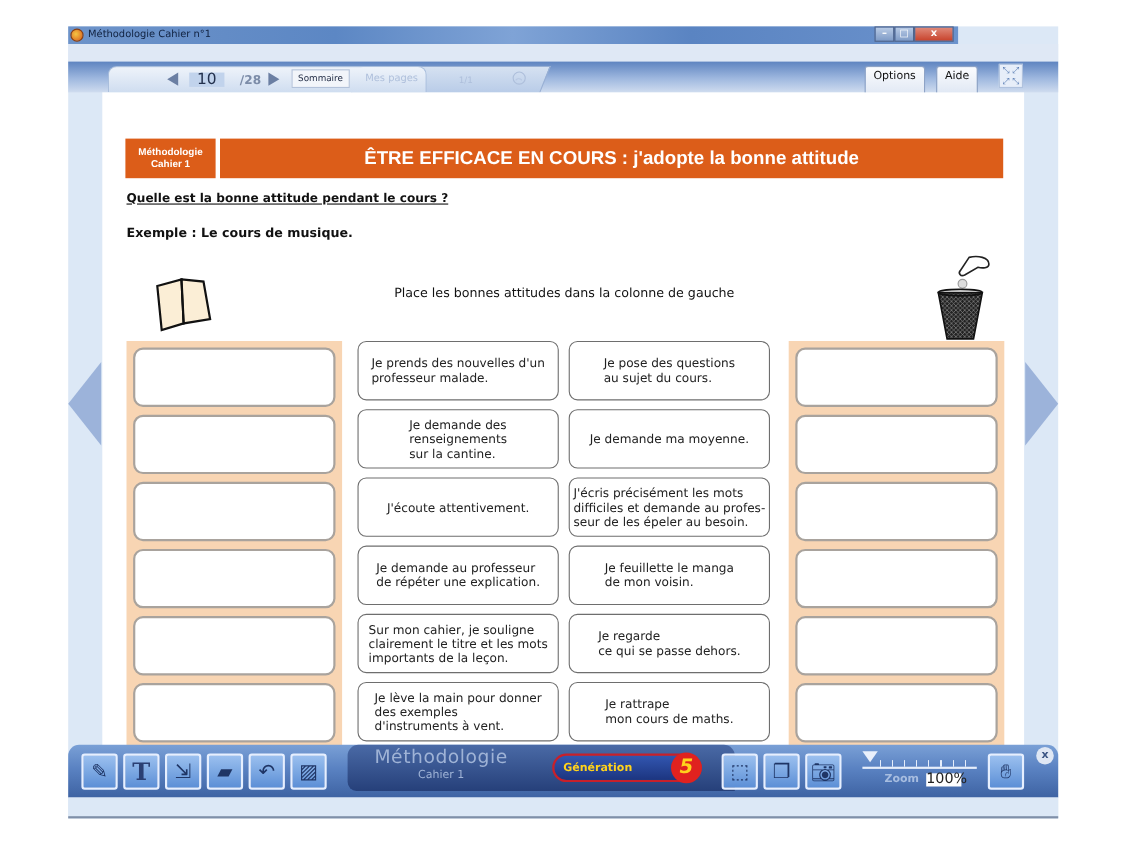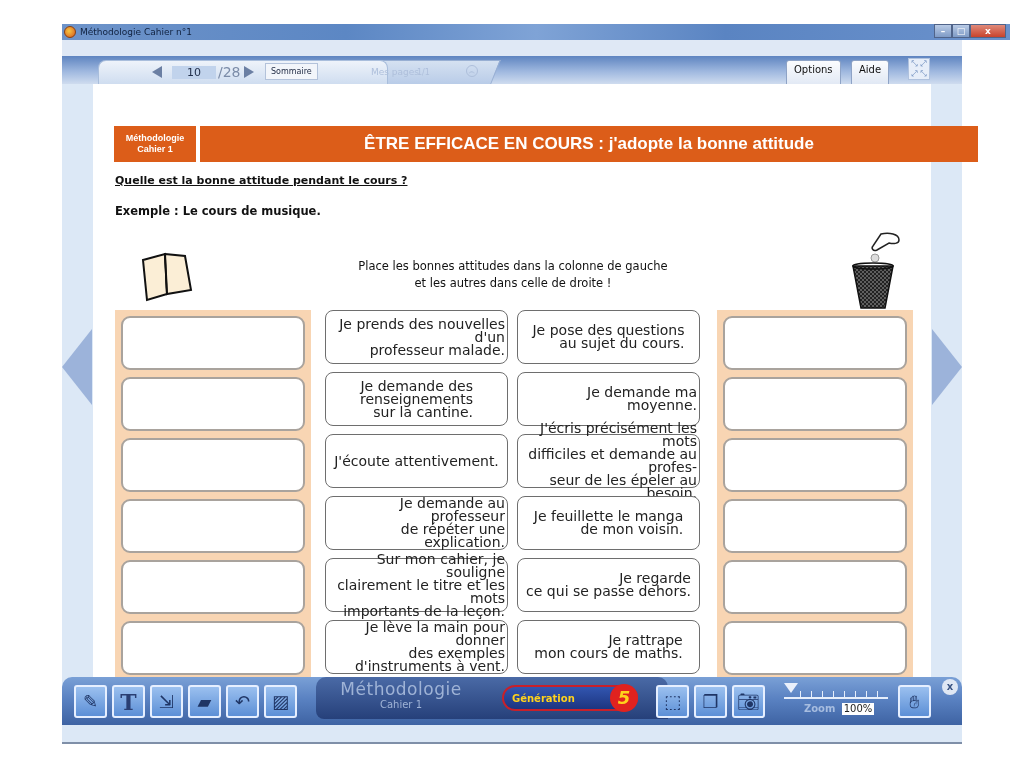--- a/index.html
+++ b/index.html
@@ -1,85 +1,85 @@
 <!DOCTYPE html>
 <html><head>
 <meta charset="utf-8">
 <style>
   * { box-sizing: border-box; margin: 0; padding: 0; }
   html, body { width: 1024px; height: 768px; background: #ffffff; overflow: hidden; font-family: "DejaVu Sans", sans-serif; }
   .window { position: absolute; left: 62px; top: 24px; width: 900px; height: 720px; background: #dce8f6; }
-  .titlebar { position: absolute; left: 0; top: 0; width: 948px; height: 16px;
+  .titlebar { position: absolute; left: 0; top: 0; width: 809px; height: 16px;
     background: linear-gradient(to right, #6d93c9 0%, #5c87c4 30%, #7fa3d6 50%, #5a84c2 70%, #6b92cc 100%);
     display: flex; align-items: center; }
   .app-icon { width: 12px; height: 12px; margin-left: 2px; border-radius: 50%; background: radial-gradient(circle at 40% 40%, #f5c542, #d6571c); border: 1px solid #8a3f10; }
   .title-text { font-family: "DejaVu Sans", sans-serif; font-size: 9px; color: #10213f; margin-left: 4px; }
   .win-controls { position: absolute; right: 4px; top: 0; display: flex; height: 14px; }
   .wc { width: 20px; height: 14px; border: 1px solid #50648a; font-size: 9px; color: #fff; display: flex; align-items: center; justify-content: center; font-weight: bold; }
   .wc.min, .wc.max { background: linear-gradient(#b9cbe6, #7f9bc6); width: 18px; }
   .wc.close { background: linear-gradient(#e08a7a, #c8432c); width: 36px; }
   .under-title { position: absolute; left: 0; top: 16px; width: 900px; height: 16px; background: #dfe8f5; }
   .navbar { position: absolute; left: 0; top: 32px; width: 900px; height: 28px;
     background: linear-gradient(#5e84c0 0%, #9fb8df 55%, #cfdcef 100%); }
   .tab-main { position: absolute; left: 36px; top: 4px; width: 290px; height: 24px;
     background: linear-gradient(#eef3fa, #cfddf0); border-radius: 8px 8px 0 0; border: 1px solid #a9bedc; border-bottom: none; }
   .tab-mes { position: absolute; left: 262px; top: 4px; width: 172px; height: 24px;
     background: linear-gradient(#d5e1f1, #b9cce8); transform: skewX(-22deg); border: 1px solid #98afd3; border-bottom: none; }
   .nav-prev { position: absolute; left: 90px; top: 10px; width: 0; height: 0; border-top: 6px solid transparent; border-bottom: 6px solid transparent; border-right: 10px solid #6b7fa3; cursor: pointer; }
-  .page-input { position: absolute; left: 110px; top: 10px; width: 44px; height: 13px; background: #c1d3ec; font-size: 11px; color: #23314d; text-align: center; line-height: 13px; }
-  .page-total { position: absolute; left: 156px; top: 10px; font-size: 14px; color: #7c8ca8; line-height: 13px; }
+  .page-input { position: absolute; left: 110px; top: 10px; width: 32px; height: 13px; background: #c1d3ec; font-size: 14px; color: #23314d; text-align: center; line-height: 13px; }
+  .page-total { position: absolute; left: 156px; top: 10px; font-size: 11px; color: #7c8ca8; line-height: 13px; font-weight: bold; }
   .nav-next { position: absolute; left: 182px; top: 10px; width: 0; height: 0; border-top: 6px solid transparent; border-bottom: 6px solid transparent; border-left: 10px solid #6b7fa3; cursor: pointer; }
   .sommaire-btn { position: absolute; left: 203px; top: 7px; height: 17px; padding: 0 5px; background: #f2f5fa; border: 1px solid #b3c2da; font-size: 8px; color: #1c2740; line-height: 15px; cursor: pointer; text-align: right; }
-  .mes-pages { position: absolute; left: 270px; top: 10px; font-size: 9px; color: #aebfdb; line-height: 13px; margin-left: 39px; }
+  .mes-pages { position: absolute; left: 270px; top: 10px; font-size: 9px; color: #aebfdb; line-height: 13px; }
   .mes-count { position: absolute; left: 355px; top: 10px; font-size: 8px; color: #aebfdb; line-height: 13px; }
   .mes-up { position: absolute; left: 404px; top: 9px; width: 12px; height: 12px; border-radius: 50%; border: 1px solid #aebfdb; color: #aebfdb; font-size: 7px; line-height: 10px; text-align: center; }
   .options-btn { position: absolute; left: 724px; top: 4px; height: 32px; padding: 0 7px; background: linear-gradient(#fbfcfe, #dbe4f2); border: 1px solid #8ea3c6; border-radius: 3px; font-size: 10px; color: #111; line-height: 17px; cursor: pointer; }
   .aide-btn { position: absolute; left: 789px; top: 4px; height: 30px; padding: 0 7px; background: linear-gradient(#fbfcfe, #dbe4f2); border: 1px solid #8ea3c6; border-radius: 3px; font-size: 10px; color: #111; line-height: 17px; cursor: pointer; }
   .fullscreen-btn { position: absolute; left: 846px; top: 2px; width: 22px; height: 22px; background: #e7eef9; border: 1px solid #b0c2de; color: #5e80b6; font-size: 8px; line-height: 10px; text-align: center; cursor: pointer; }
 
   .page { position: absolute; left: 31px; top: 60px; width: 838px; height: 600px; background: #ffffff; }
   .side-prev { position: absolute; left: 0; top: 305px; width: 0; height: 0; border-top: 38px solid transparent; border-bottom: 38px solid transparent; border-right: 30px solid #9cb3da; cursor: pointer; }
   .side-next { position: absolute; left: 870px; top: 305px; width: 0; height: 0; border-top: 38px solid transparent; border-bottom: 38px solid transparent; border-left: 30px solid #9cb3da; cursor: pointer; }
 
   .badge { position: absolute; left: 21px; top: 42px; width: 82px; height: 36px; background: #dc5d19; color: #fff; font-family: "Liberation Sans", sans-serif; font-weight: bold; font-size: 9px; text-align: center; display: flex; flex-direction: column; justify-content: center; line-height: 11px; }
-  .banner { position: absolute; left: 107px; top: 42px; width: 778px; height: 36px; background: #dc5d19; color: #fff; font-family: "Liberation Sans", sans-serif; font-weight: bold; font-size: 17px; text-align: center; line-height: 36px; }
+  .banner { position: absolute; left: 107px; top: 42px; width: 712px; height: 36px; background: #dc5d19; color: #fff; font-family: "Liberation Sans", sans-serif; font-weight: bold; font-size: 17px; text-align: center; line-height: 36px; }
   .question { position: absolute; left: 22px; top: 90px; font-family: "DejaVu Sans", sans-serif; font-weight: bold; font-size: 11px; color: #111; text-decoration: underline; }
   .example { position: absolute; left: 22px; top: 120px; font-family: "DejaVu Sans", sans-serif; font-weight: bold; font-size: 11.5px; color: #111; }
   .example-desc { position: absolute; left: 22px; top: 138px; font-family: "DejaVu Sans", sans-serif; font-size: 11.5px; color: #111; }
   .instruction { position: absolute; left: 230px; top: 174px; width: 380px; text-align: center; font-family: "DejaVu Sans", sans-serif; font-size: 11.5px; color: #111; line-height: 17px; }
 
   .book-icon { position: absolute; left: 44px; top: 166px; width: 58px; height: 52px; }
   .trash-icon { position: absolute; left: 748px; top: 146px; width: 64px; height: 80px; }
 
   .col-left, .col-right { position: absolute; top: 226px; width: 196px; height: 372px; background: #f8d5b3; padding: 6px; }
   .col-left { left: 22px; }
   .col-right { left: 624px; }
   .slot { width: 184px; height: 54px; background: #fff; border: 2px solid #a9a39d; border-radius: 9px; margin-bottom: 7px; cursor: pointer; }
 
   .cards { position: absolute; left: 232px; top: 226px; width: 376px; display: grid; grid-template-columns: 183px 183px; column-gap: 9px; row-gap: 8px; }
-  .card { height: 54px; background: #fff; border: 1.5px solid #6e6e6e; border-radius: 8px; display: flex; align-items: center; justify-content: center; text-align: right; font-family: "DejaVu Sans", sans-serif; font-size: 14px; color: #222; line-height: 13px; padding: 0 2px; white-space: pre-line; cursor: grab; }
+  .card { height: 54px; background: #fff; border: 1.5px solid #6e6e6e; border-radius: 8px; display: flex; align-items: center; justify-content: center; text-align: left; font-family: "DejaVu Sans", sans-serif; font-size: 11px; color: #222; line-height: 13px; padding: 0 2px; white-space: pre-line; cursor: grab; }
 
   .toolbar { position: absolute; left: 0; top: 653px; width: 900px; height: 48px;
     background: linear-gradient(#7aa0d6 0%, #5a82c2 45%, #3e63a3 100%); border-radius: 10px 10px 0 0; }
   .tools-left { position: absolute; left: 12px; top: 8px; display: flex; gap: 5px; }
   .tool { width: 33px; height: 33px; background: linear-gradient(#9bc0ef, #5c8fd6); border: 2px solid #e6efff; border-radius: 3px; display: flex; align-items: center; justify-content: center; color: #1f3565; font-size: 18px; cursor: pointer; }
   .tool.t-text { font-family: "DejaVu Serif", serif; font-weight: bold; font-size: 22px; color: #2a3f73; }
   .brand-panel { position: absolute; left: 254px; top: 0; width: 352px; height: 42px; background: linear-gradient(#4a6aa6, #26407a); border-radius: 10px 10px 0 8px; }
   .brand-title { position: absolute; left: 0; top: 2px; width: 170px; text-align: center; font-family: "DejaVu Sans", sans-serif; font-size: 17px; color: #9fb3d6; letter-spacing: 0.5px; }
   .brand-sub { position: absolute; left: 0; top: 22px; width: 170px; text-align: center; font-family: "DejaVu Sans", sans-serif; font-size: 10px; color: #9fb3d6; }
   .gen-logo { position: absolute; left: 186px; top: 8px; width: 136px; height: 26px; background: linear-gradient(#3256b0, #1c3580); border: 2px solid #c8202a; border-radius: 14px; display: flex; align-items: center; padding-left: 8px; }
   .gen-text { font-family: "DejaVu Sans", sans-serif; font-weight: bold; font-size: 10px; color: #ffd21c; }
   .gen-five { position: absolute; right: -2px; top: -3px; width: 28px; height: 28px; border-radius: 50%; background: #e0221f; color: #ffd21c; font-weight: bold; font-style: italic; font-size: 18px; text-align: center; line-height: 28px; font-family: "DejaVu Sans", sans-serif; }
   .tools-right { position: absolute; left: 594px; top: 8px; display: flex; gap: 5px; }
   .zoom-area { position: absolute; left: 720px; top: 6px; width: 108px; height: 36px; }
   .zoom-thumb { position: absolute; left: 2px; top: 0; width: 0; height: 0; border-left: 7px solid transparent; border-right: 7px solid transparent; border-top: 10px solid #eaf0fb; cursor: grab; }
   .zoom-track { position: absolute; left: 2px; top: 14px; width: 104px; height: 2px; background: #e6eefb; }
   .zoom-ticks { position: absolute; left: 18px; top: 8px; width: 86px; height: 6px; background: repeating-linear-gradient(to right, #e6eefb 0 1px, transparent 1px 11px); }
   .zoom-label { position: absolute; left: 22px; top: 20px; font-family: "DejaVu Sans", sans-serif; font-weight: bold; font-size: 10px; color: #a7bde0; }
-  .zoom-value { position: absolute; left: 60px; top: 20px; width: 32px; height: 12px; background: #fff; color: #222; font-family: "DejaVu Sans", sans-serif; font-size: 10px; text-align: center; line-height: 12px; }
+  .zoom-value { position: absolute; left: 60px; top: 20px; width: 32px; height: 12px; background: #fff; color: #222; font-family: "DejaVu Sans", sans-serif; font-size: 13px; text-align: center; line-height: 12px; }
   .hand-btn { position: absolute; left: 836px; top: 8px; }
   .close-toolbar { position: absolute; left: 880px; top: 2px; width: 16px; height: 16px; border-radius: 50%; background: #dfe7f4; color: #3b5584; font-size: 10px; text-align: center; line-height: 16px; font-weight: bold; cursor: pointer; }
   .bottom-strip { position: absolute; left: 0; top: 701px; width: 900px; height: 19px; background: #dce8f6; border-bottom: 2px solid #7f8fa8; }
 </style>
 </head>
 <body>
 
 <div class="window">
   <div class="titlebar">
     <span class="app-icon"></span>
@@ -114,21 +114,20 @@
   <div class="page">
     <div class="badge">
       <span>Méthodologie</span>
       <span>Cahier 1</span>
     </div>
     <div class="banner">ÊTRE EFFICACE EN COURS : j'adopte la bonne attitude</div>
     <div class="question">Quelle est la bonne attitude pendant le cours ?</div>
     <div class="example">Exemple : Le cours de musique.</div>
     <div class="instruction">
       <div>Place les bonnes attitudes dans la colonne de gauche</div>
-      <div>et les autres dans celle de droite !</div>
     </div>
 
     <svg class="book-icon" viewBox="0 0 58 52">
       <path d="M6 10 L28 4 L30 44 L10 50 Z" fill="#fbeed6" stroke="#111" stroke-width="2"></path>
       <path d="M28 4 L48 6 L54 40 L30 44 Z" fill="#fbeed6" stroke="#111" stroke-width="2"></path>
       <path d="M30 44 L28 4" stroke="#111" stroke-width="1.5"></path>
     </svg>
 
     <svg class="trash-icon" viewBox="0 0 64 80">
       <path d="M40 4 C48 2 58 4 58 10 C58 14 52 14 48 13 L36 20 C32 22 30 18 32 16 Z" fill="#fff" stroke="#222" stroke-width="1.5"></path>

